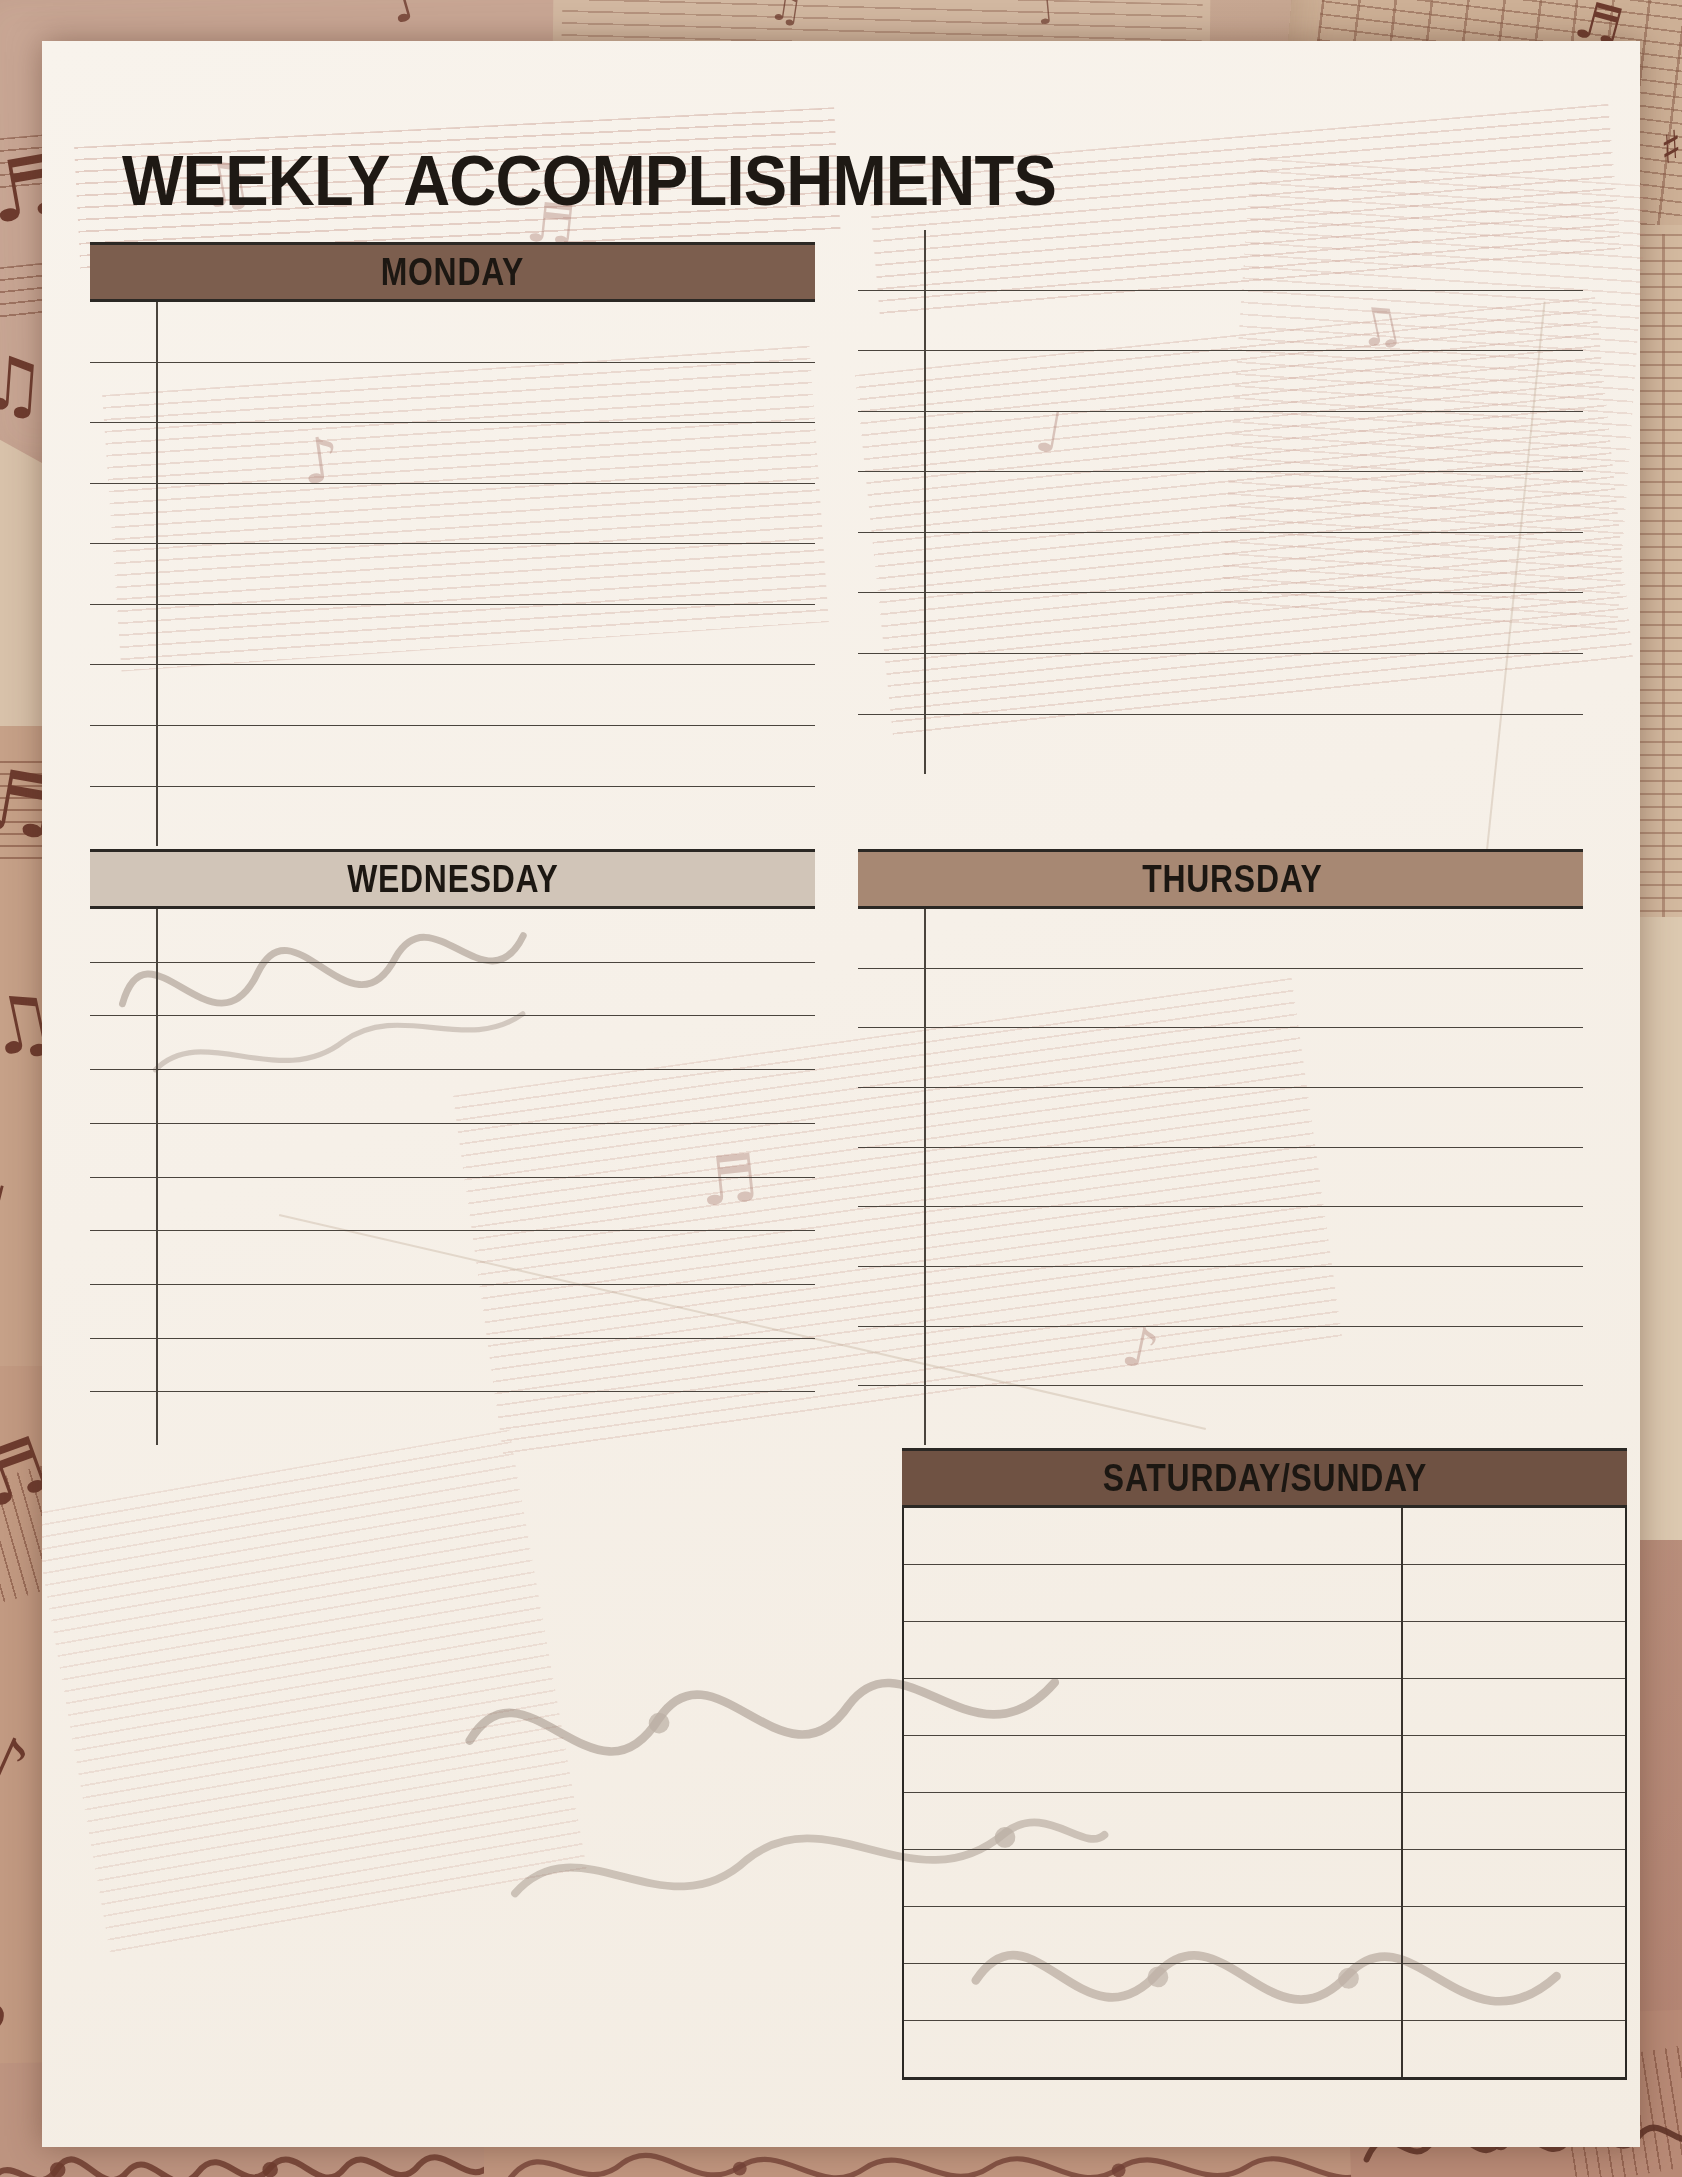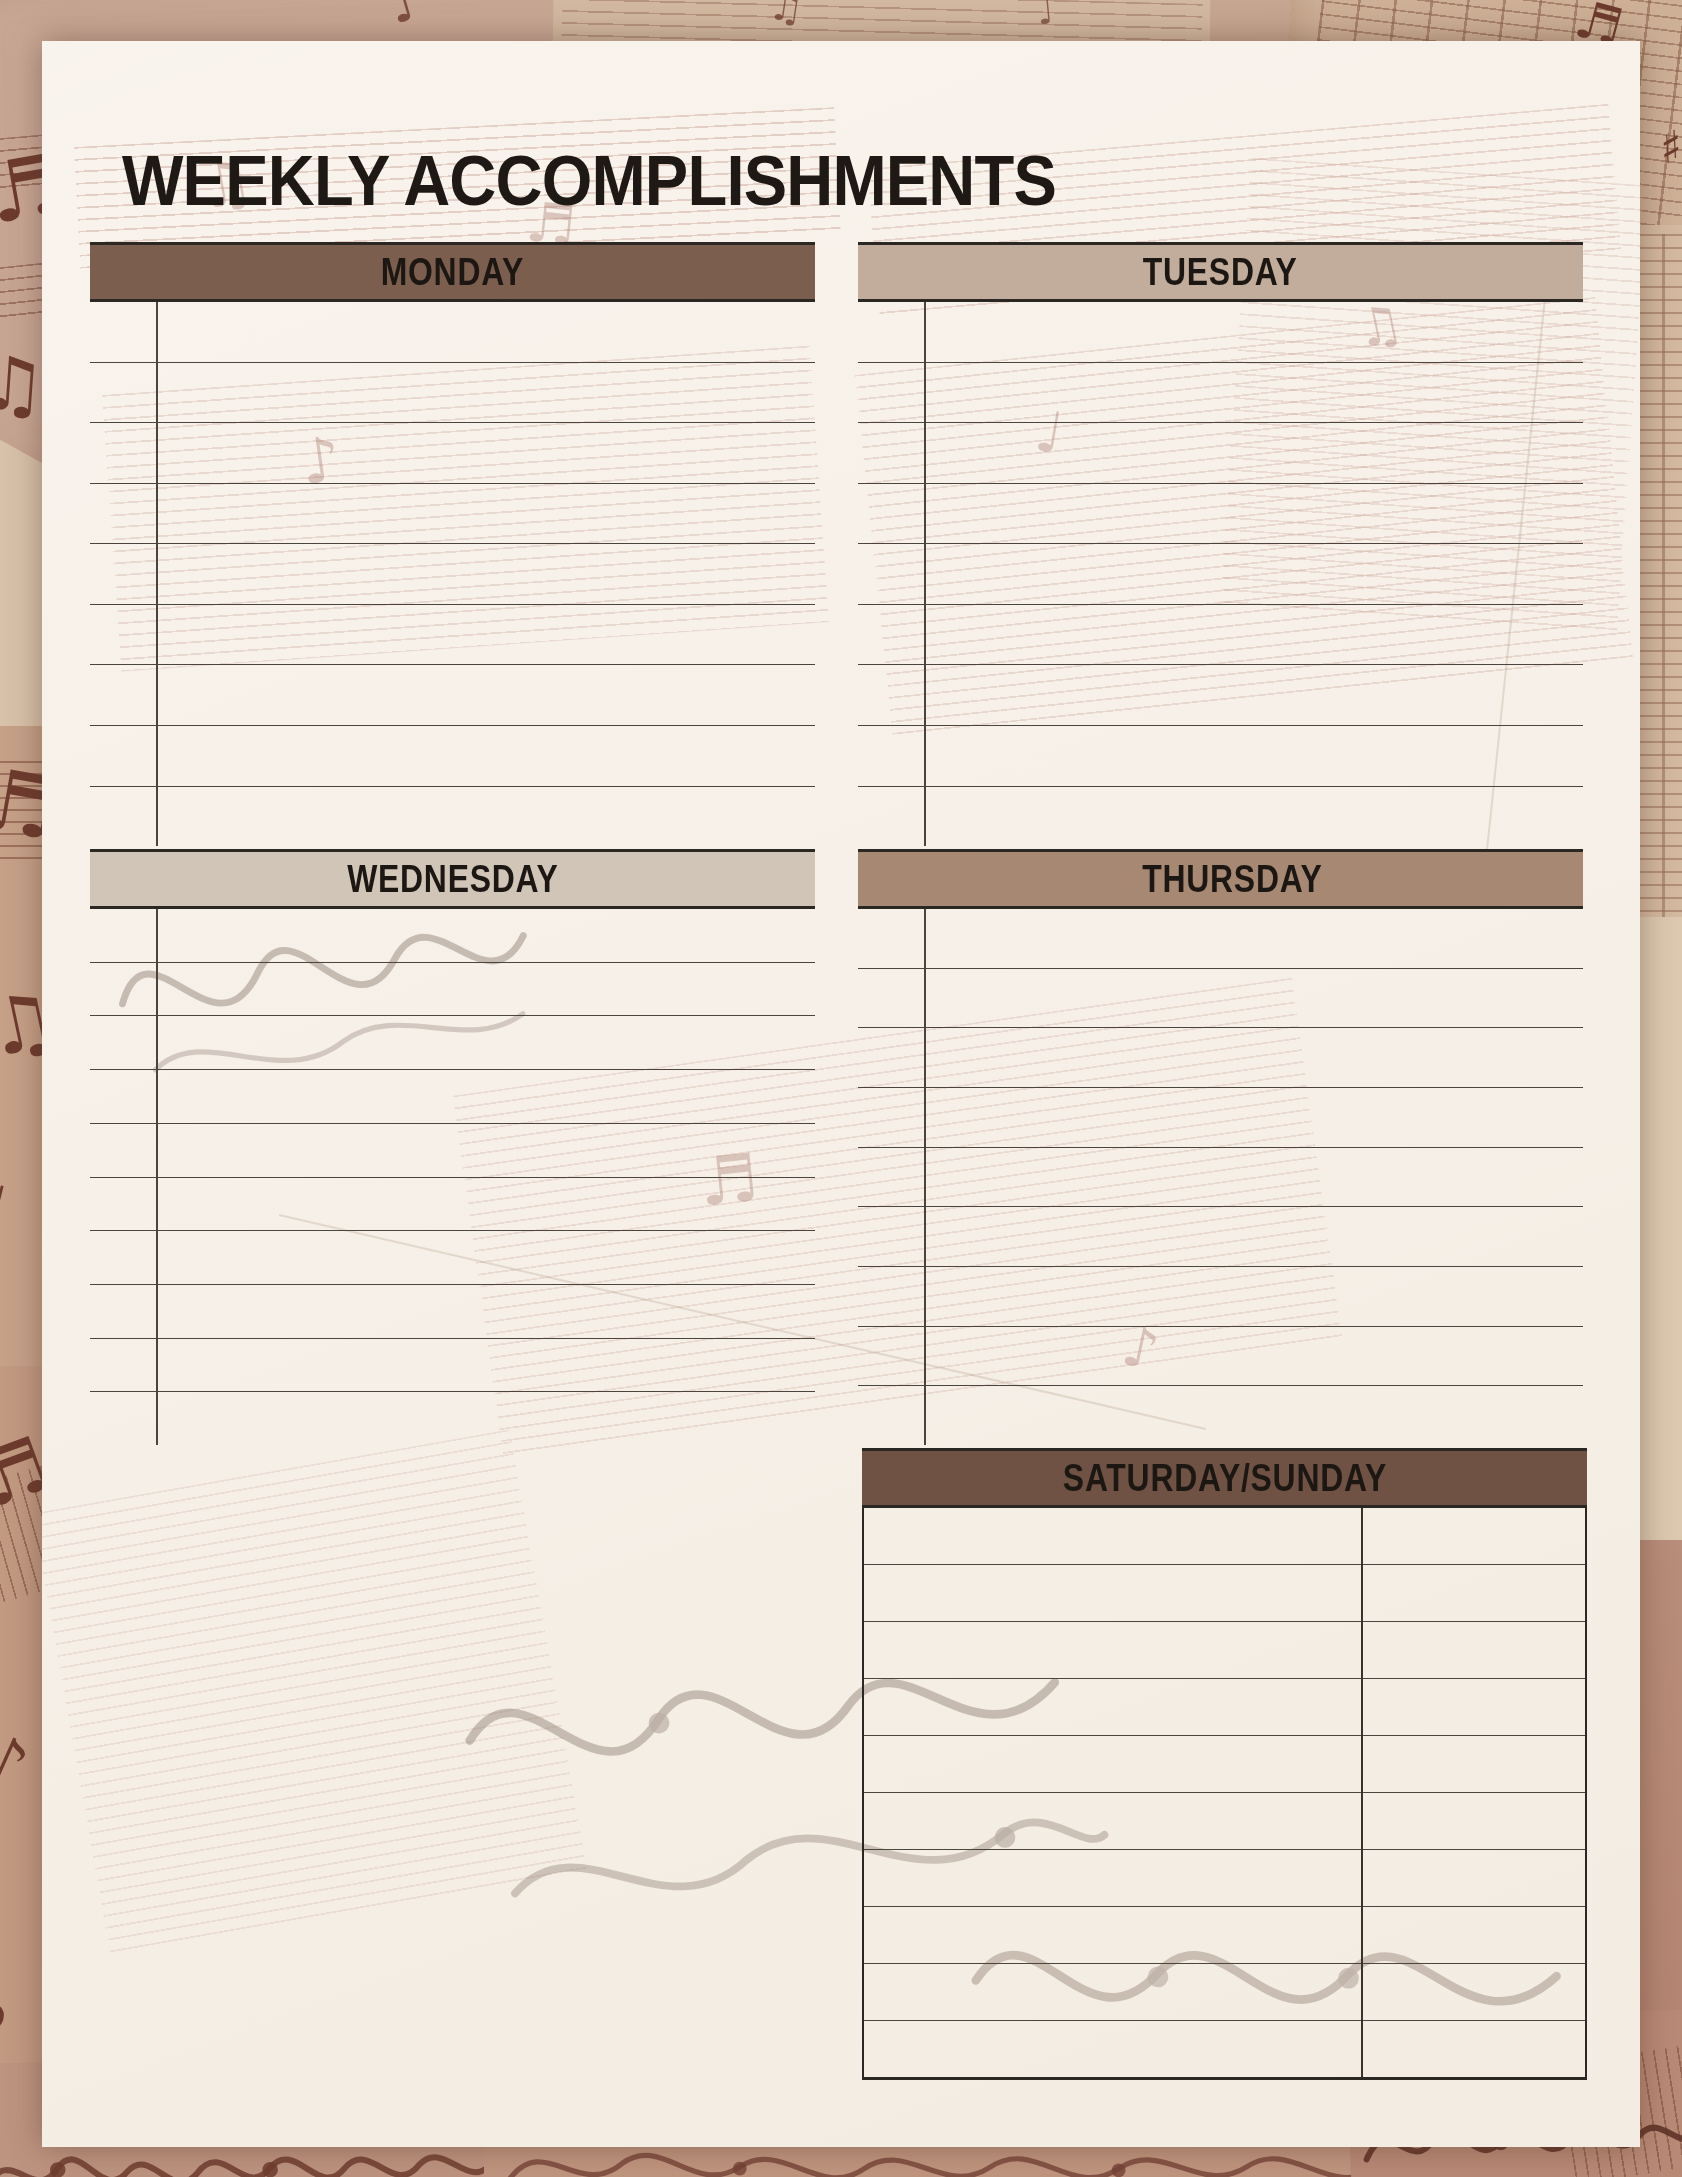--- a/index.html
+++ b/index.html
@@ -54,21 +54,21 @@
     font-size:31px;color:#16110d;letter-spacing:-1.7px;white-space:nowrap;}
   .week-sep{font-size:36px;}
 
   
   .day-section{position:absolute;}
   #sec-monday   {left:48px; top:189px; width:725px;height:605px;}
   #sec-tuesday  {left:816px;top:189px; width:725px;height:605px;}
   #sec-wednesday{left:48px; top:796px; width:725px;height:597px;}
   #sec-thursday {left:816px;top:796px; width:725px;height:597px;}
   #sec-friday   {left:48px; top:1395px;width:725px;height:633px;}
-  #sec-satsun   {left:820px;top:1395px;width:725px;height:633px;}
+  #sec-satsun   {left:860px;top:1395px;width:725px;height:633px;}
 
   .day-header{height:54px;border-top:3.5px solid #2b2824;border-bottom:3.5px solid #2b2824;
     display:flex;align-items:center;justify-content:center;margin-top:12px;}
   .day-header .day-label{font-size:38px;font-weight:bold;color:#1c1712;letter-spacing:0.9px;
     transform:scaleX(.84);white-space:nowrap;}
 
   .day-body{position:relative;height:calc(100% - 61px);box-sizing:border-box;}
   .day-body .rows{display:flex;flex-direction:column;height:100%;}
   .day-row{flex:1 1 0;border-bottom:1.7px solid #4a443d;}
   .rows .day-row:last-child{border-bottom:none;}
@@ -204,23 +204,20 @@
             <div class="day-row"></div>
             <div class="day-row"></div>
             <div class="day-row"></div>
             <div class="day-row"></div>
           </div>
           <div class="margin-line"></div>
         </div>
     </div>
 
     <div class="day-section" id="sec-tuesday">
-      <div class="day-header" style="background: rgb(194, 172, 155);">
-        <span class="day-label">TUESDAY</span>
-      </div>
       <div class="day-body">
           <div class="rows">
             <div class="day-row"></div>
             <div class="day-row"></div>
             <div class="day-row"></div>
             <div class="day-row"></div>
             <div class="day-row"></div>
             <div class="day-row"></div>
             <div class="day-row"></div>
             <div class="day-row"></div>

